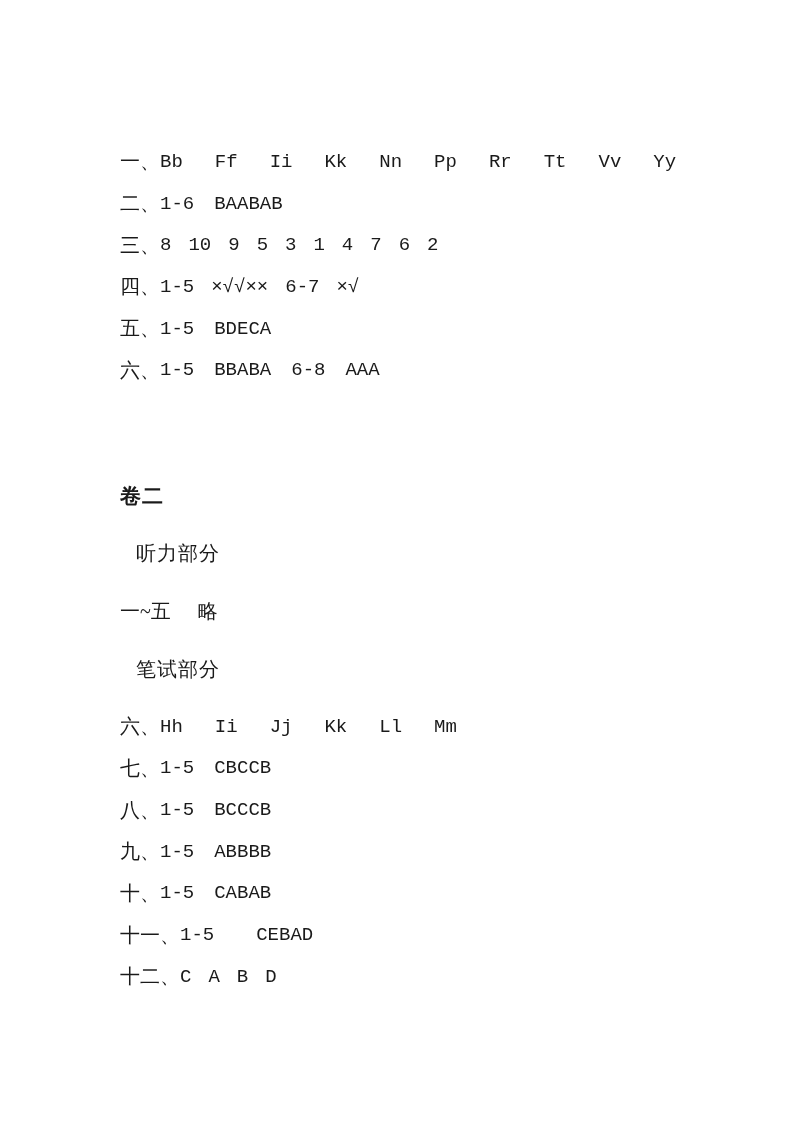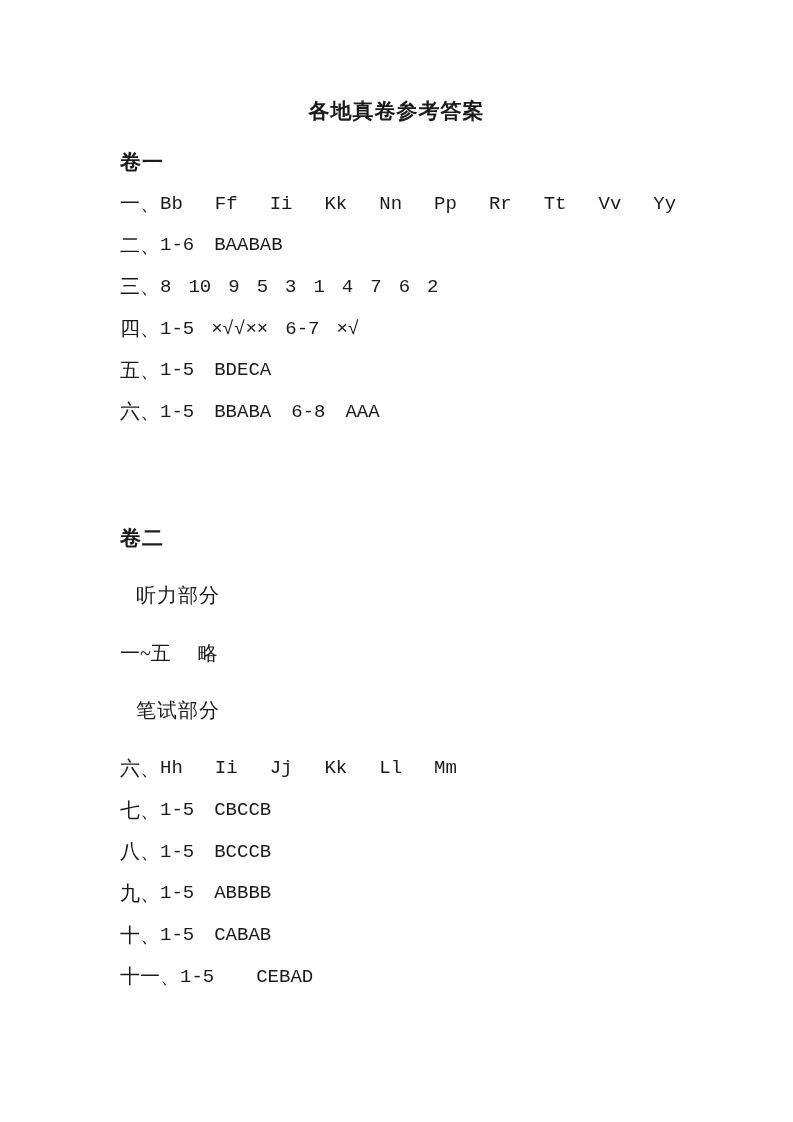--- a/index.html
+++ b/index.html
@@ -46,25 +46,23 @@
     font-size:19px;white-space:pre;
   }
   .g17{gap:17px}.g20{gap:20px}.g33{gap:32px}.g42{gap:42px}
   .section-gap{height:84px;}
 </style>
 </head>
 <body>
 
 <div class="page">
 
-  <h1 class="doc-title">各地真卷参考答案</h1>
 
   <div class="content">
 
-    <h2 class="sec-heading">卷一</h2>
 
     <div class="line">
       <span class="label">一、</span>
       <span class="items g33">
           <span class="item">Bb</span>
           <span class="item">Ff</span>
           <span class="item">Ii</span>
           <span class="item">Kk</span>
           <span class="item">Nn</span>
           <span class="item">Pp</span>
@@ -185,15 +183,24 @@
     </div>
 
     <div class="line">
       <span class="label">十一、</span>
       <span class="items g42">
           <span class="item">1-5</span>
           <span class="item">CEBAD</span>
         </span>
     </div>
 
+    <div class="line">
+      <span class="label">十二、</span>
+      <span class="items g17">
+          <span class="item">C</span>
+          <span class="item">A</span>
+          <span class="item">B</span>
+          <span class="item">D</span>
+        </span>
+    </div>
 
   </div>
 </div>
 
 </body></html>

